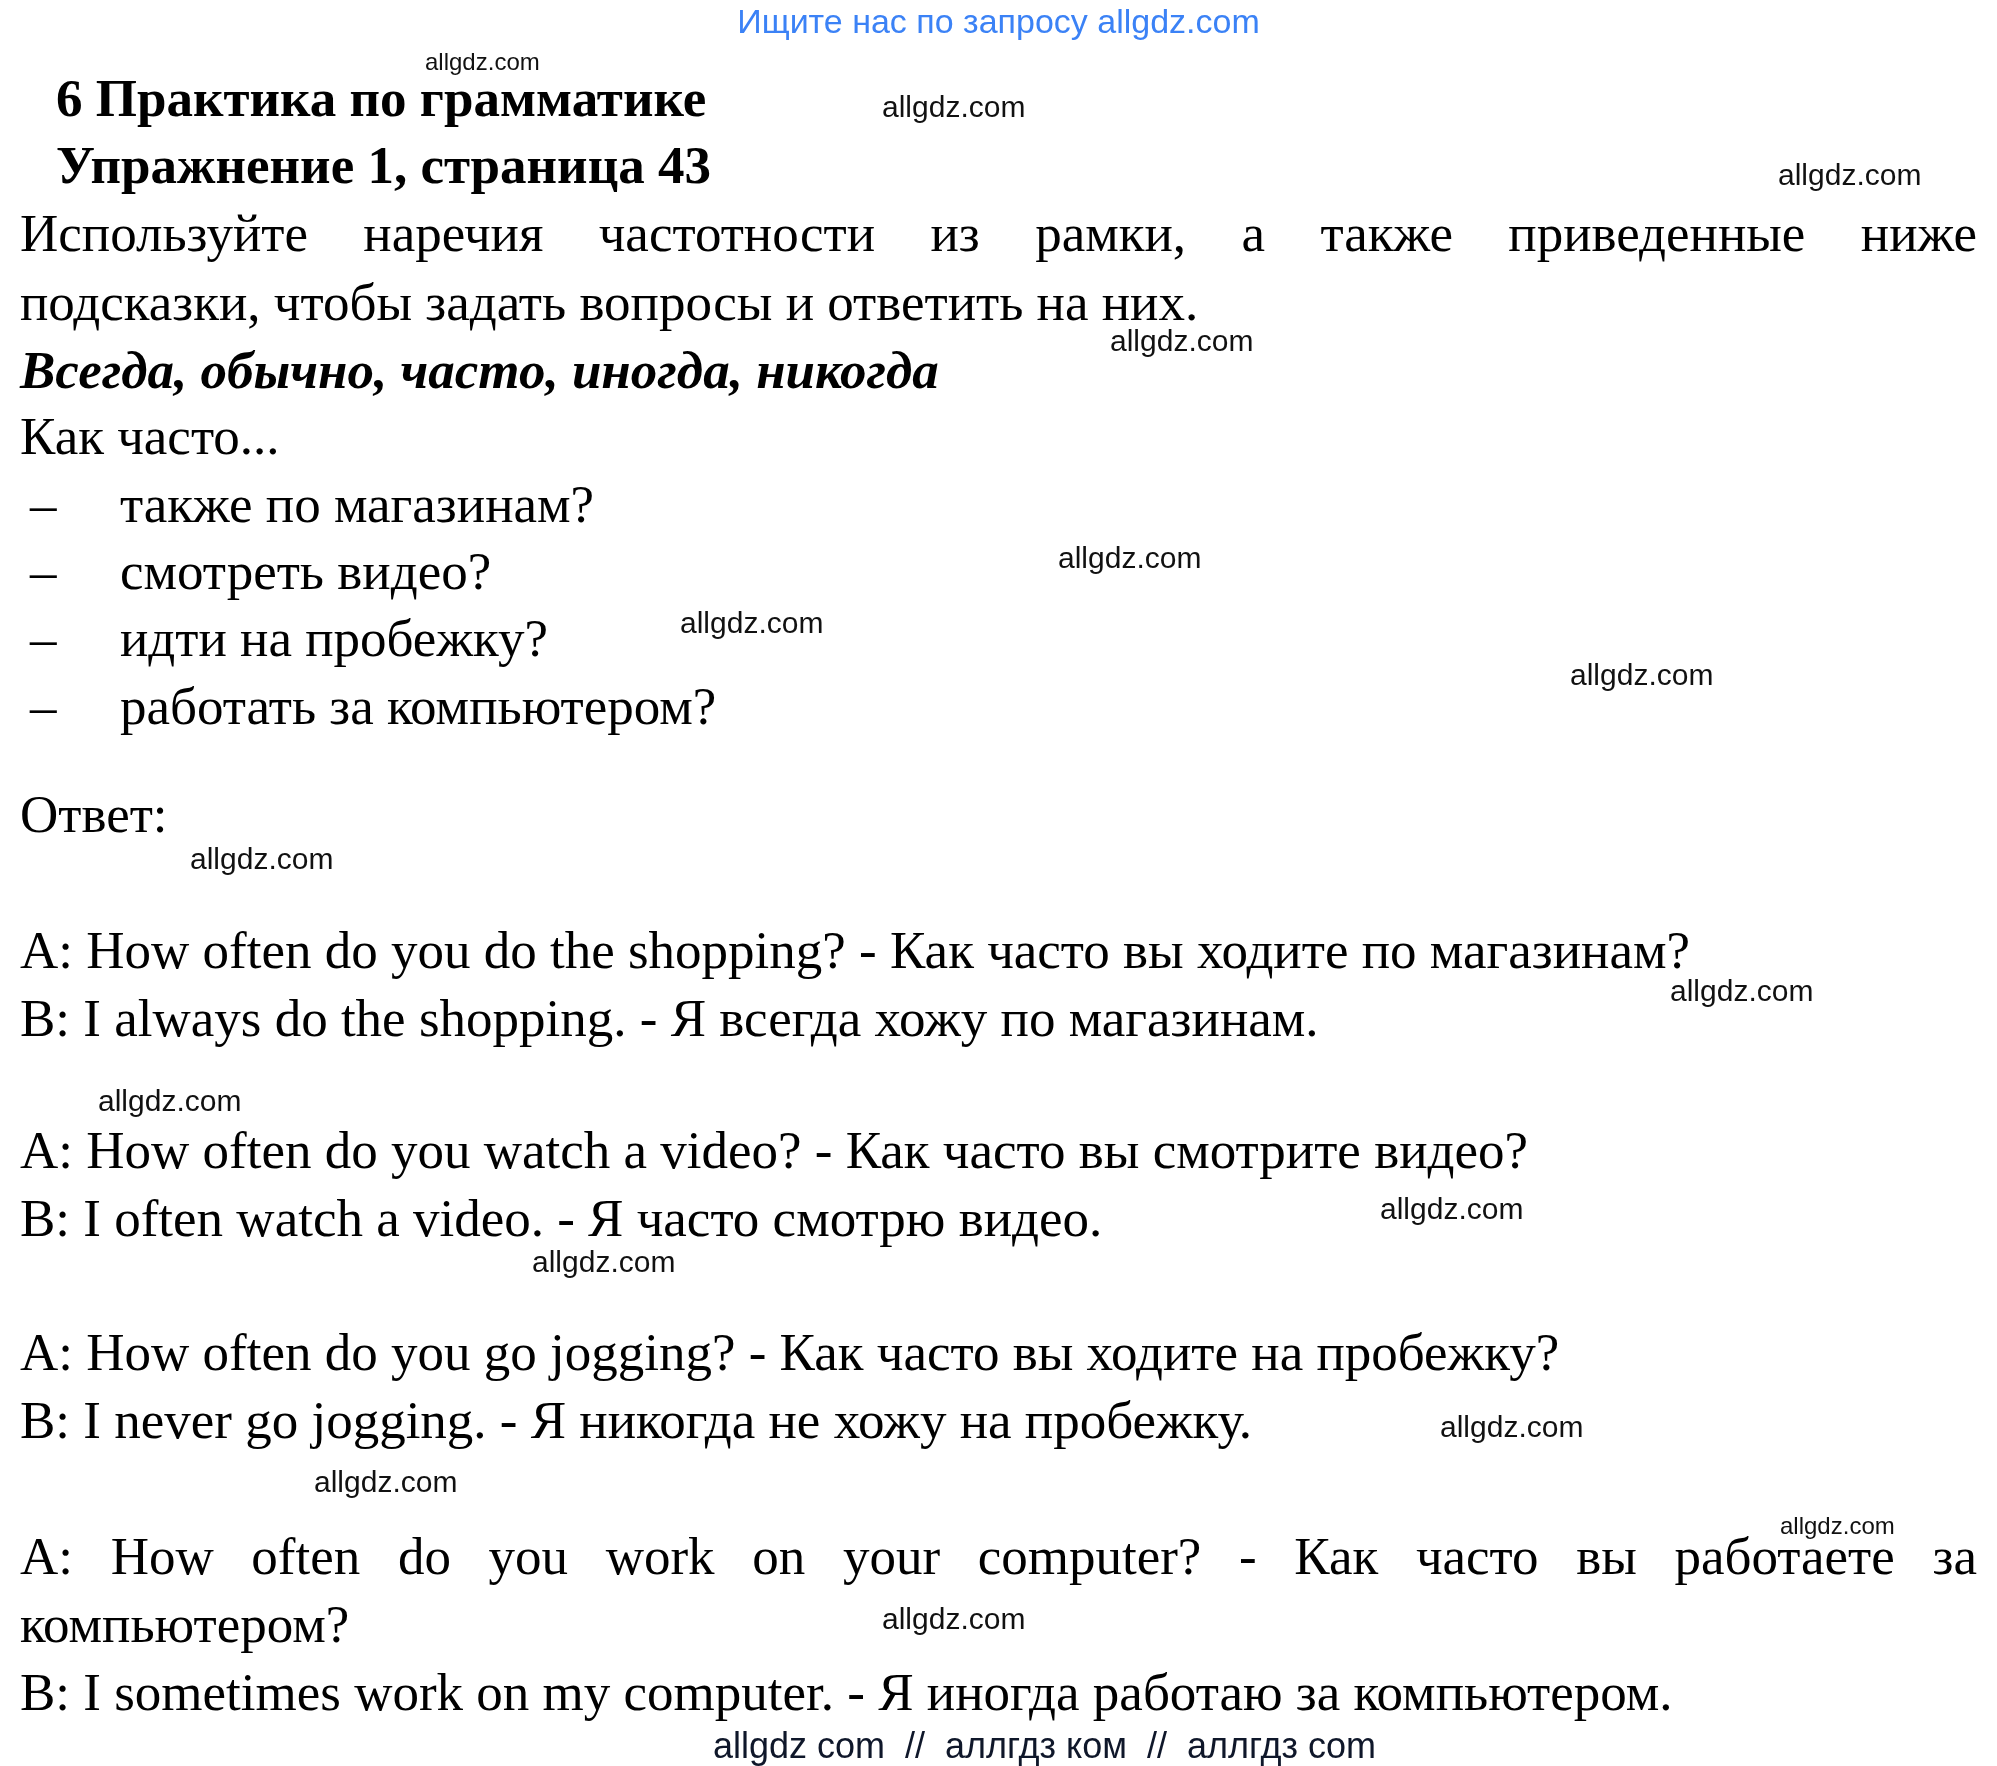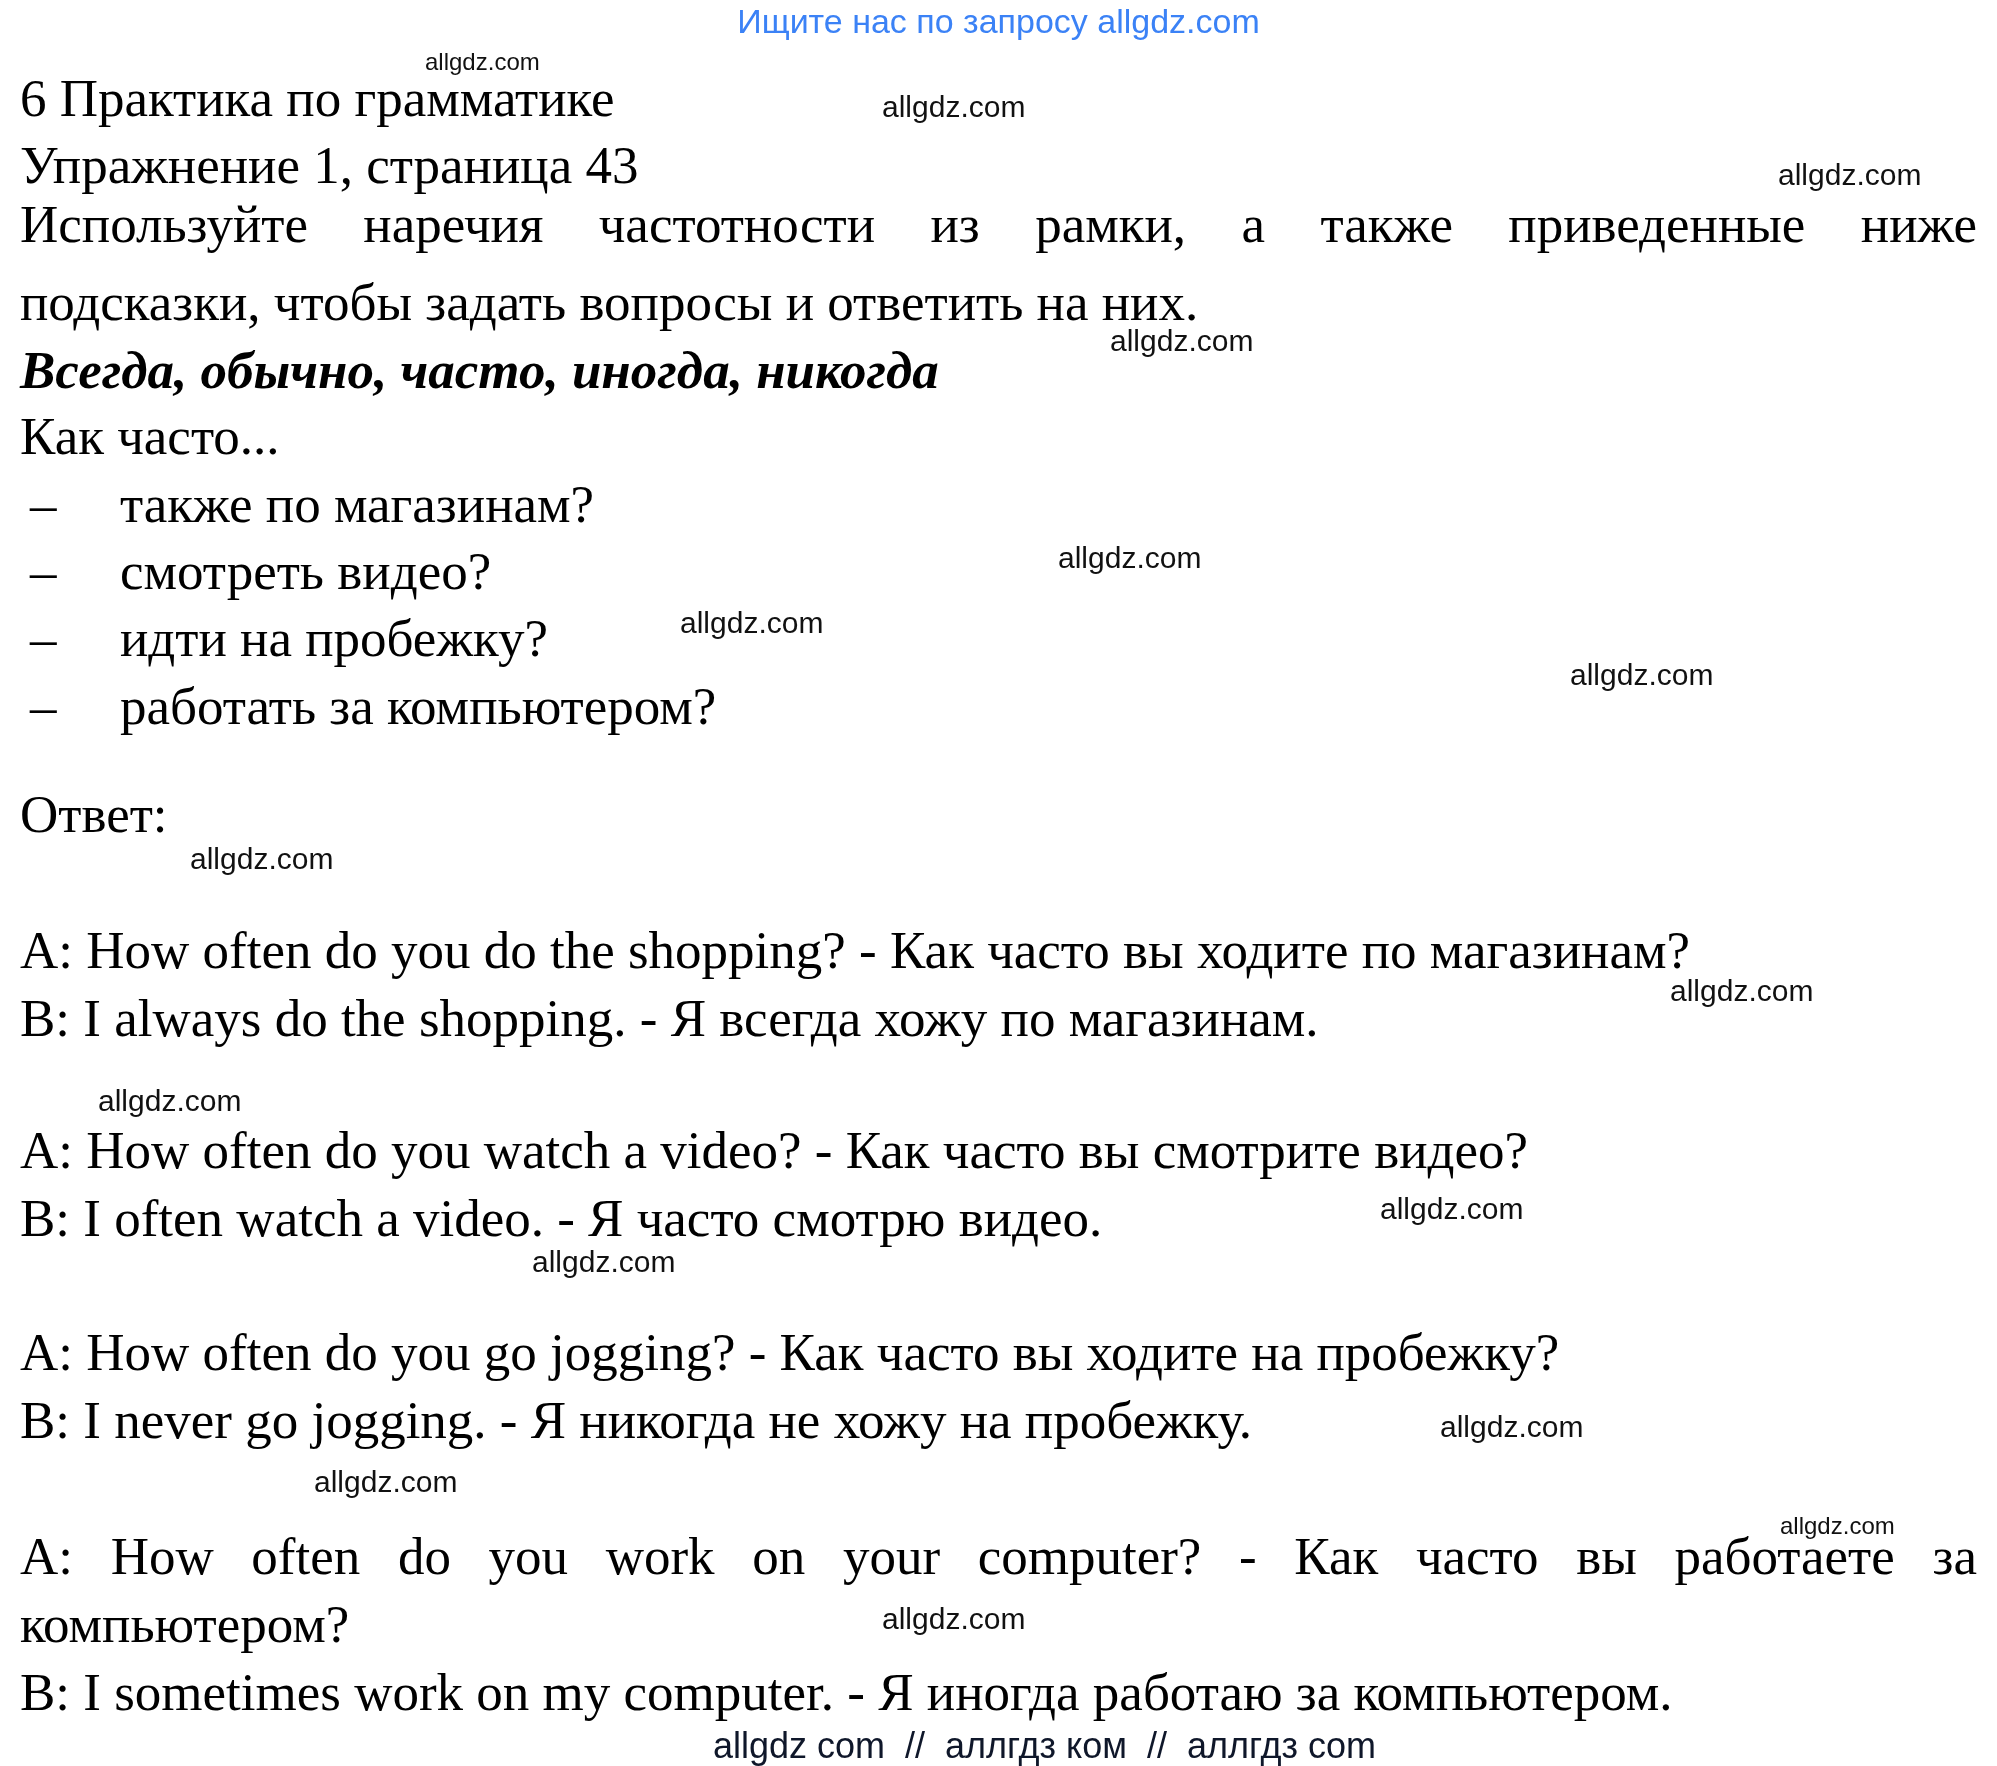--- a/index.html
+++ b/index.html
@@ -1,35 +1,35 @@
 <!DOCTYPE html>
 <html><head>
 <meta charset="utf-8">
 <style>
   html,body{margin:0;padding:0;background:#fff;}
   body{width:1997px;height:1766px;position:relative;overflow:hidden;}
   .ln{position:absolute;left:20px;white-space:nowrap;font-family:"Liberation Serif","DejaVu Serif",serif;color:#000;font-size:53px;line-height:60px;transform-origin:left center;}
-  .b{font-weight:normal;}
+  .b{font-weight:bold;margin-left:36px;}
   .i{font-style:italic;font-weight:bold;}
   .just{left:20px;width:1957px;display:flex;justify-content:space-between;}
   .wm{position:absolute;font-family:"Liberation Sans","DejaVu Sans",sans-serif;font-size:30px;color:#111;white-space:nowrap;}
   .wm.sm{font-size:24px;}
   .top{position:absolute;top:2px;left:0;width:1997px;text-align:center;font-family:"Liberation Sans","DejaVu Sans",sans-serif;font-size:34px;color:#3b82f6;}
   .foot{position:absolute;top:1725px;left:0;width:1997px;text-align:center;font-family:"Liberation Sans","DejaVu Sans",sans-serif;font-size:36px;color:#0f172a;white-space:pre;padding-left:46px;}
   .dash{display:inline-block;width:90px;}
 </style>
 </head>
 <body>
 
 <div class="top">Ищите нас по запросу allgdz.com</div>
 
 <div class="ln b" style="top:68px;">6 Практика по грамматике</div>
 <div class="ln b" style="top:135px;">Упражнение 1, страница 43</div>
 
-<div class="ln just" style="top:194px;align-items:flex-end;">
+<div class="ln just" style="top:203px;align-items:flex-end;">
   <span>Используйте</span>
   <span>наречия</span>
   <span>частотности</span>
   <span>из</span>
   <span>рамки,</span>
   <span>а</span>
   <span>также</span>
   <span>приведенные</span>
   <span>ниже</span>
 </div>

